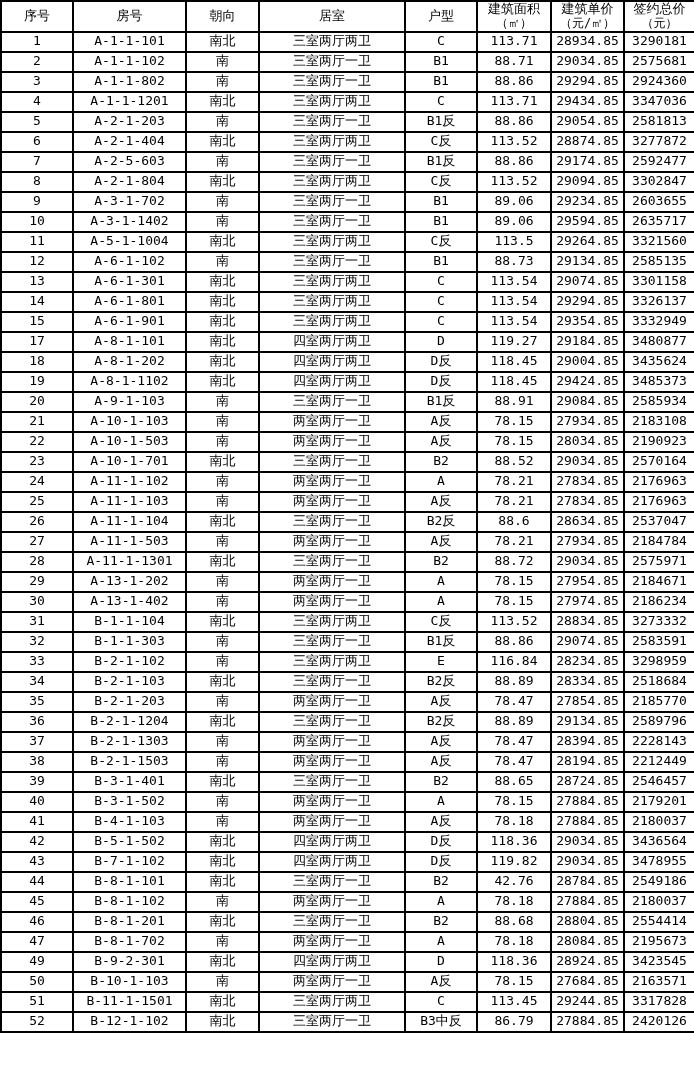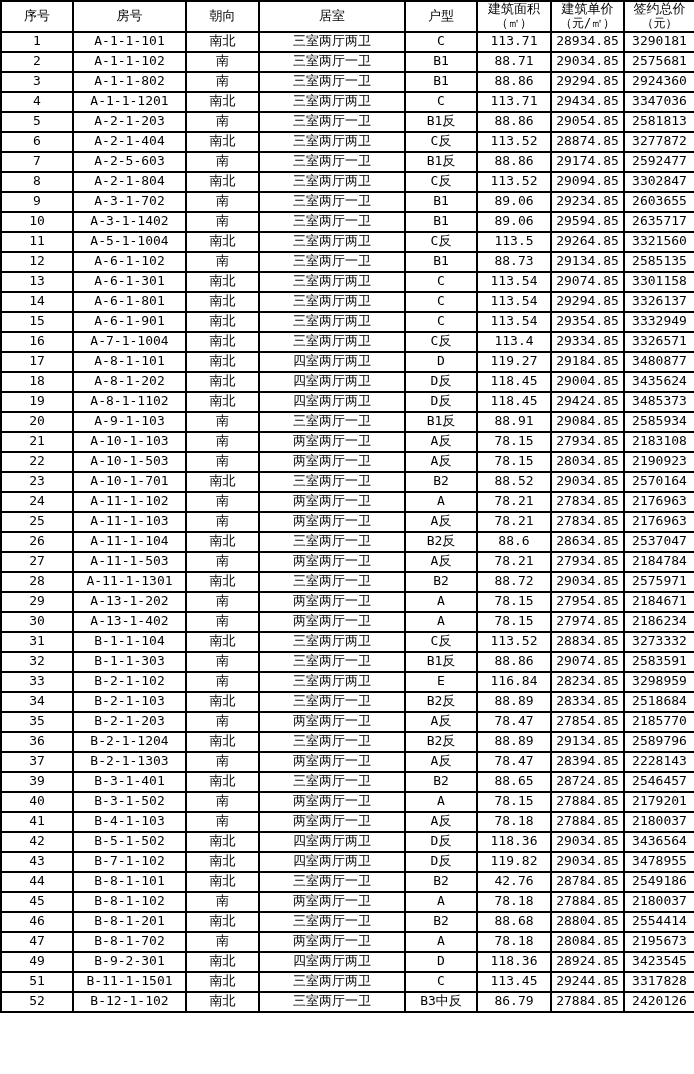--- a/index.html
+++ b/index.html
@@ -235,30 +235,20 @@
         <td>15</td>
         <td>A-6-1-901</td>
         <td>南北</td>
         <td>三室两厅两卫</td>
         <td>C</td>
         <td>113.54</td>
         <td>29354.85</td>
         <td>3332949</td>
       </tr>
       <tr>
-        <td>16</td>
-        <td>A-7-1-1004</td>
-        <td>南北</td>
-        <td>三室两厅两卫</td>
-        <td>C反</td>
-        <td>113.4</td>
-        <td>29334.85</td>
-        <td>3326571</td>
-      </tr>
-      <tr>
         <td>17</td>
         <td>A-8-1-101</td>
         <td>南北</td>
         <td>四室两厅两卫</td>
         <td>D</td>
         <td>119.27</td>
         <td>29184.85</td>
         <td>3480877</td>
       </tr>
       <tr>
@@ -455,20 +445,30 @@
         <td>37</td>
         <td>B-2-1-1303</td>
         <td>南</td>
         <td>两室两厅一卫</td>
         <td>A反</td>
         <td>78.47</td>
         <td>28394.85</td>
         <td>2228143</td>
       </tr>
       <tr>
+        <td>38</td>
+        <td>B-2-1-1503</td>
+        <td>南</td>
+        <td>两室两厅一卫</td>
+        <td>A反</td>
+        <td>78.47</td>
+        <td>28194.85</td>
+        <td>2212449</td>
+      </tr>
+      <tr>
         <td>39</td>
         <td>B-3-1-401</td>
         <td>南北</td>
         <td>三室两厅一卫</td>
         <td>B2</td>
         <td>88.65</td>
         <td>28724.85</td>
         <td>2546457</td>
       </tr>
       <tr>
@@ -555,20 +555,30 @@
         <td>49</td>
         <td>B-9-2-301</td>
         <td>南北</td>
         <td>四室两厅两卫</td>
         <td>D</td>
         <td>118.36</td>
         <td>28924.85</td>
         <td>3423545</td>
       </tr>
       <tr>
+        <td>50</td>
+        <td>B-10-1-103</td>
+        <td>南</td>
+        <td>两室两厅一卫</td>
+        <td>A反</td>
+        <td>78.15</td>
+        <td>27684.85</td>
+        <td>2163571</td>
+      </tr>
+      <tr>
         <td>51</td>
         <td>B-11-1-1501</td>
         <td>南北</td>
         <td>三室两厅两卫</td>
         <td>C</td>
         <td>113.45</td>
         <td>29244.85</td>
         <td>3317828</td>
       </tr>
       <tr>

